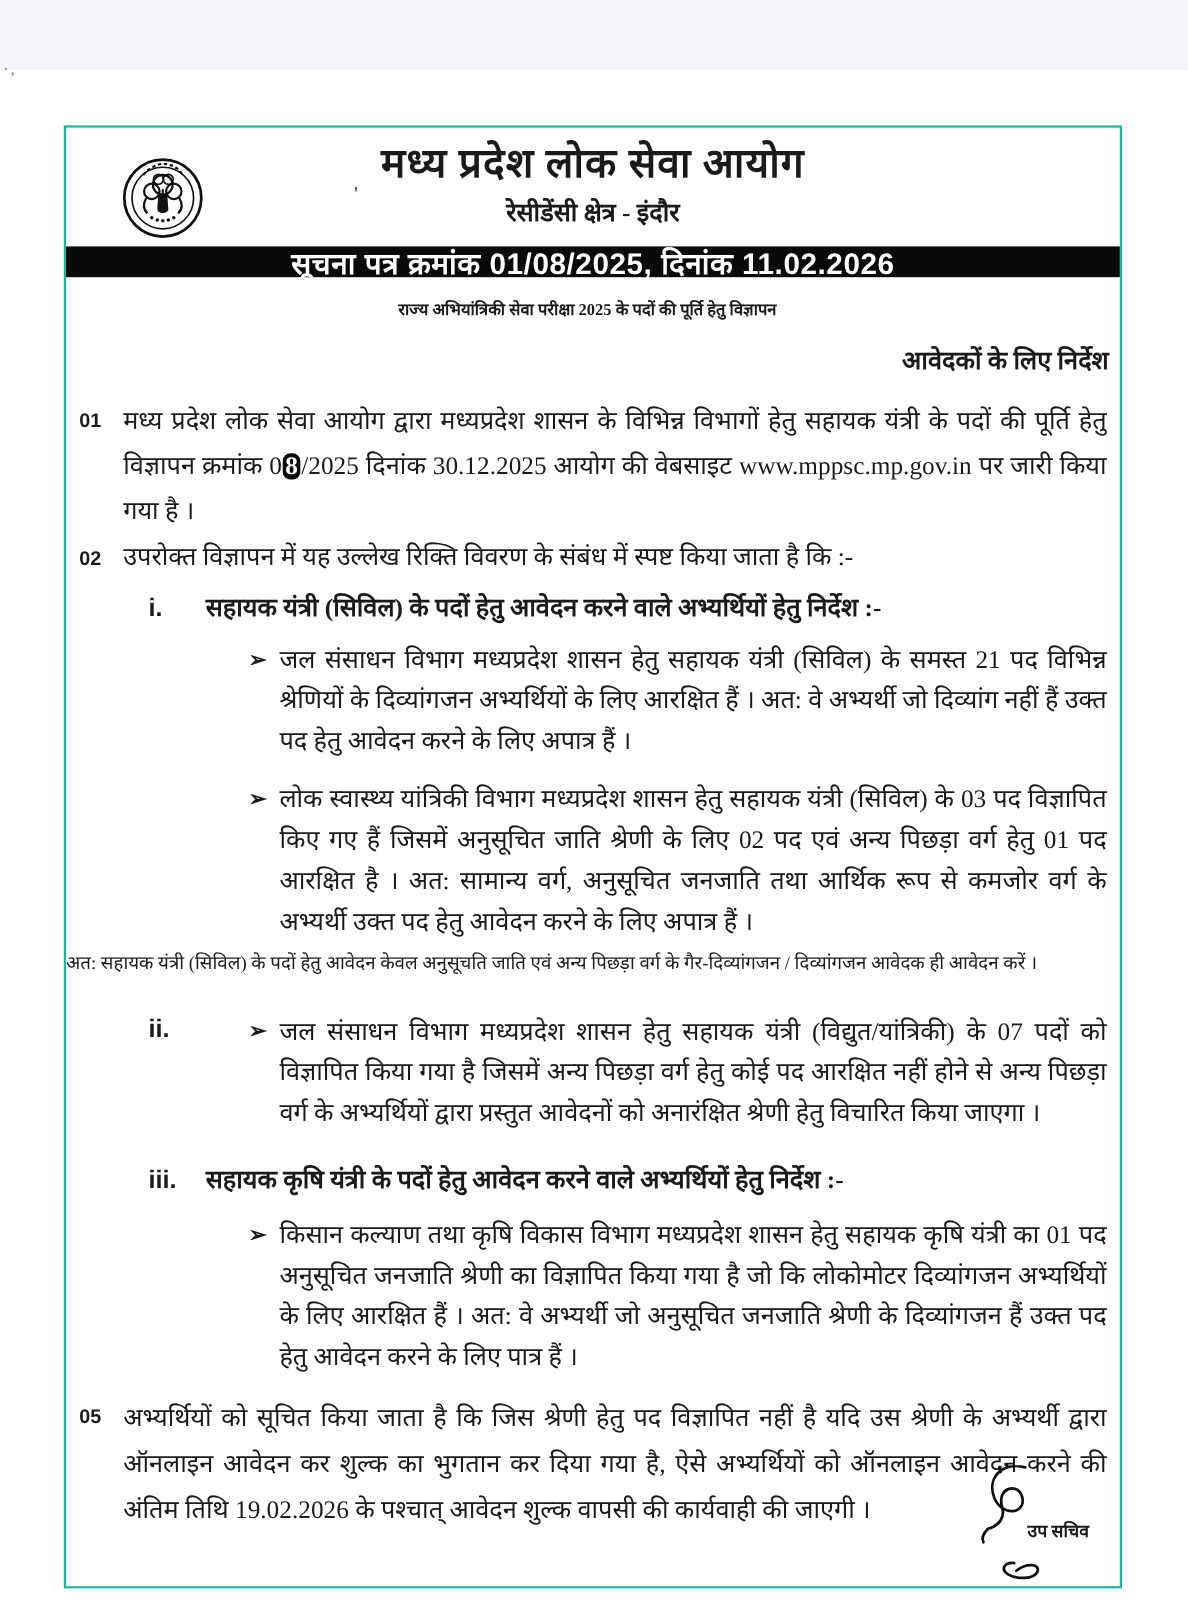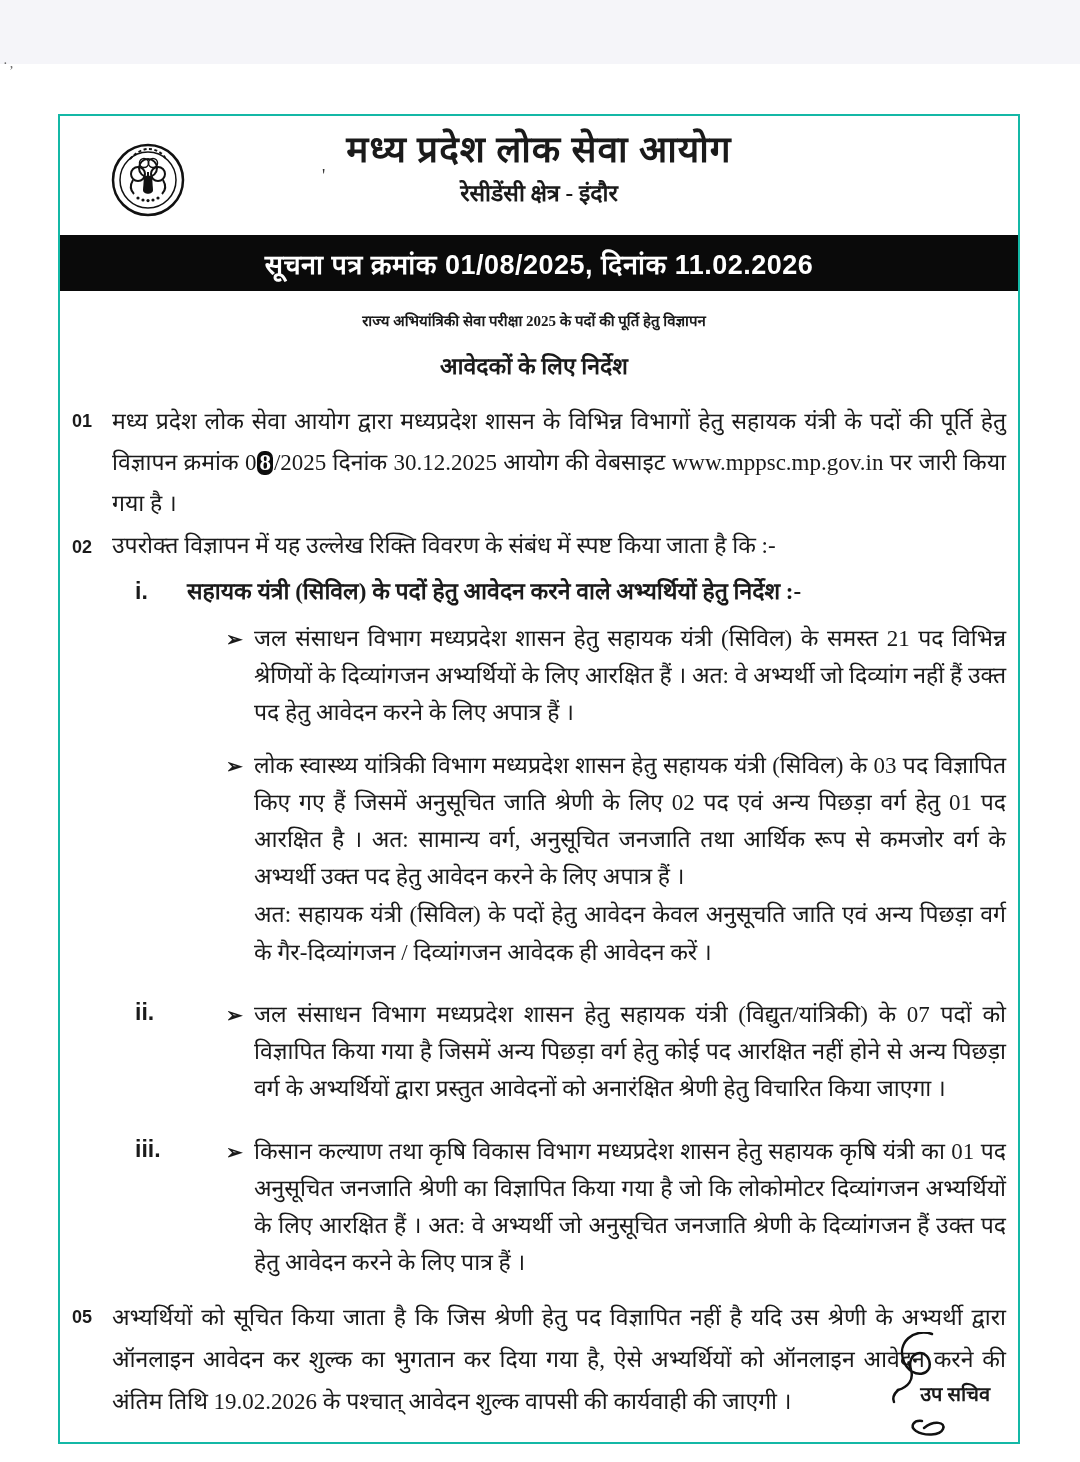--- a/index.html
+++ b/index.html
@@ -20,29 +20,29 @@
   .seal-spike-bg{position:absolute;left:6px;top:4px;width:96px;height:96px;border-radius:50%;
     background:repeating-conic-gradient(#111 0deg 7deg,#ffffff 7deg 14.4deg);
     -webkit-mask:radial-gradient(circle,transparent 0 73%,#000 73% 100%);
             mask:radial-gradient(circle,transparent 0 73%,#000 73% 100%);}
   .seal svg{position:absolute;left:6px;top:4px;}
   .org-name{padding-top:10px;font-size:37px;font-weight:700;line-height:48px;letter-spacing:1px;}
   .org-region{margin-top:2px;font-size:23px;font-weight:700;line-height:36px;}
   .title-tick{position:absolute;left:262px;top:50px;font-size:18px;color:#333;}
   
   .banner{
-    margin-top:23px;height:56px;background:#0a0a0a;color:#ffffff;
+    margin-top:12px;height:28px;background:#0a0a0a;color:#ffffff;
     display:flex;align-items:center;justify-content:center;
     font-family:"Liberation Sans","DejaVu Sans",sans-serif;
     font-size:27px;font-weight:700;letter-spacing:0.5px;
   }
   
   .content{position:relative;padding:0 10px 0 0;}
   .doc-title{margin-top:14px;text-align:center;font-size:15px;font-weight:700;line-height:33px;}
-  .doc-subtitle{margin-top:12px;text-align:center;font-size:23px;font-weight:700;line-height:33px;}
+  .doc-subtitle{margin-top:12px;text-align:right;font-size:23px;font-weight:700;line-height:33px;}
   .item{position:relative;margin-left:52px;margin-right:2px;font-size:23px;line-height:41px;text-align:justify;}
   .item .num{
     position:absolute;left:-40px;top:3px;font-family:"Liberation Sans","DejaVu Sans",sans-serif;
     font-size:18px;font-weight:700;line-height:34px;
   }
   .item-01{margin-top:18px;}
   .item-02{margin-top:3px;line-height:38px;}
   .item-03{margin-top:16px;line-height:42px;}
   .filled8{
     display:inline-block;background:#0d0d0d;color:#ffffff;border-radius:7px;
@@ -52,26 +52,26 @@
   .sub .rom{position:absolute;left:-52px;font-family:"Liberation Sans","DejaVu Sans",sans-serif;font-weight:700;}
   .sub-i{margin-top:10px;}
   .sub-ii{margin-top:24px;}
   .sub-iii{margin-top:26px;}
   .bullet{position:relative;margin-left:194px;margin-right:2px;font-size:23px;line-height:37px;text-align:justify;}
   .bullet .arrow{position:absolute;left:-28px;top:1px;font-size:20px;font-weight:700;}
   .bullet-i1{margin-top:12px;}
   .bullet-i2{margin-top:16px;}
   .bullet-ii1{margin-top:15px;}
   .bullet-iii1{margin-top:15px;}
-  .note{margin-left:194px;margin-right:2px;margin-top:1px;font-size:23px;line-height:38px;text-align:justify;}
+  .note{margin-right:2px;margin-top:1px;font-size:17px;line-height:38px;text-align:justify;}
   
   .signature{position:absolute;right:22px;bottom:2px;width:160px;height:108px;}
   .signature svg{position:absolute;right:10px;top:0;}
   .sig-label{
-    position:absolute;right:6px;top:48px;font-size:20px;font-weight:700;
+    position:absolute;right:6px;top:48px;font-size:16px;font-weight:700;
   }
 </style>
 </head>
 <body>
 
 <div class="top-strip"></div>
 <div class="stray-mark">·,</div>
 
 <div class="frame">
 
@@ -147,20 +147,21 @@
       <span class="rom">ii.</span>
     </div>
 
     <div class="bullet bullet-ii1">
       <span class="arrow">➢</span>
       <span>जल संसाधन विभाग  मध्यप्रदेश शासन हेतु सहायक यंत्री (विद्युत/यांत्रिकी) के 07 पदों को विज्ञापित किया गया है जिसमें अन्य पिछड़ा वर्ग हेतु कोई पद आरक्षित नहीं होने से अन्य पिछड़ा वर्ग के अभ्यर्थियों द्वारा प्रस्तुत आवेदनों को अनारंक्षित श्रेणी हेतु विचारित किया जाएगा ।</span>
     </div>
 
     <div class="sub sub-iii">
       <span class="rom">iii.</span>
+      <span>सहायक कृषि यंत्री के पदों हेतु आवेदन करने वाले अभ्यर्थियों हेतु निर्देश  :-</span>
     </div>
 
     <div class="bullet bullet-iii1">
       <span class="arrow">➢</span>
       <span>किसान कल्याण तथा कृषि विकास विभाग मध्यप्रदेश शासन हेतु सहायक कृषि यंत्री का 01 पद अनुसूचित जनजाति श्रेणी का विज्ञापित  किया गया है जो कि लोकोमोटर दिव्यांगजन अभ्यर्थियों के लिए आरक्षित हैं । अत: वे अभ्यर्थी जो अनुसूचित जनजाति श्रेणी के दिव्यांगजन हैं उक्त पद हेतु आवेदन करने के लिए पात्र हैं ।</span>
     </div>
 
     <div class="item item-03">
       <span class="num">05</span>
       <span>अभ्यर्थियों को सूचित किया जाता है कि जिस श्रेणी हेतु पद विज्ञापित नहीं है यदि उस श्रेणी के अभ्यर्थी द्वारा ऑनलाइन आवेदन कर शुल्क का भुगतान कर दिया गया है,  ऐसे अभ्यर्थियों को ऑनलाइन आवेदन करने की अंतिम तिथि 19.02.2026 के पश्चात् आवेदन शुल्क वापसी की कार्यवाही की जाएगी ।</span>

